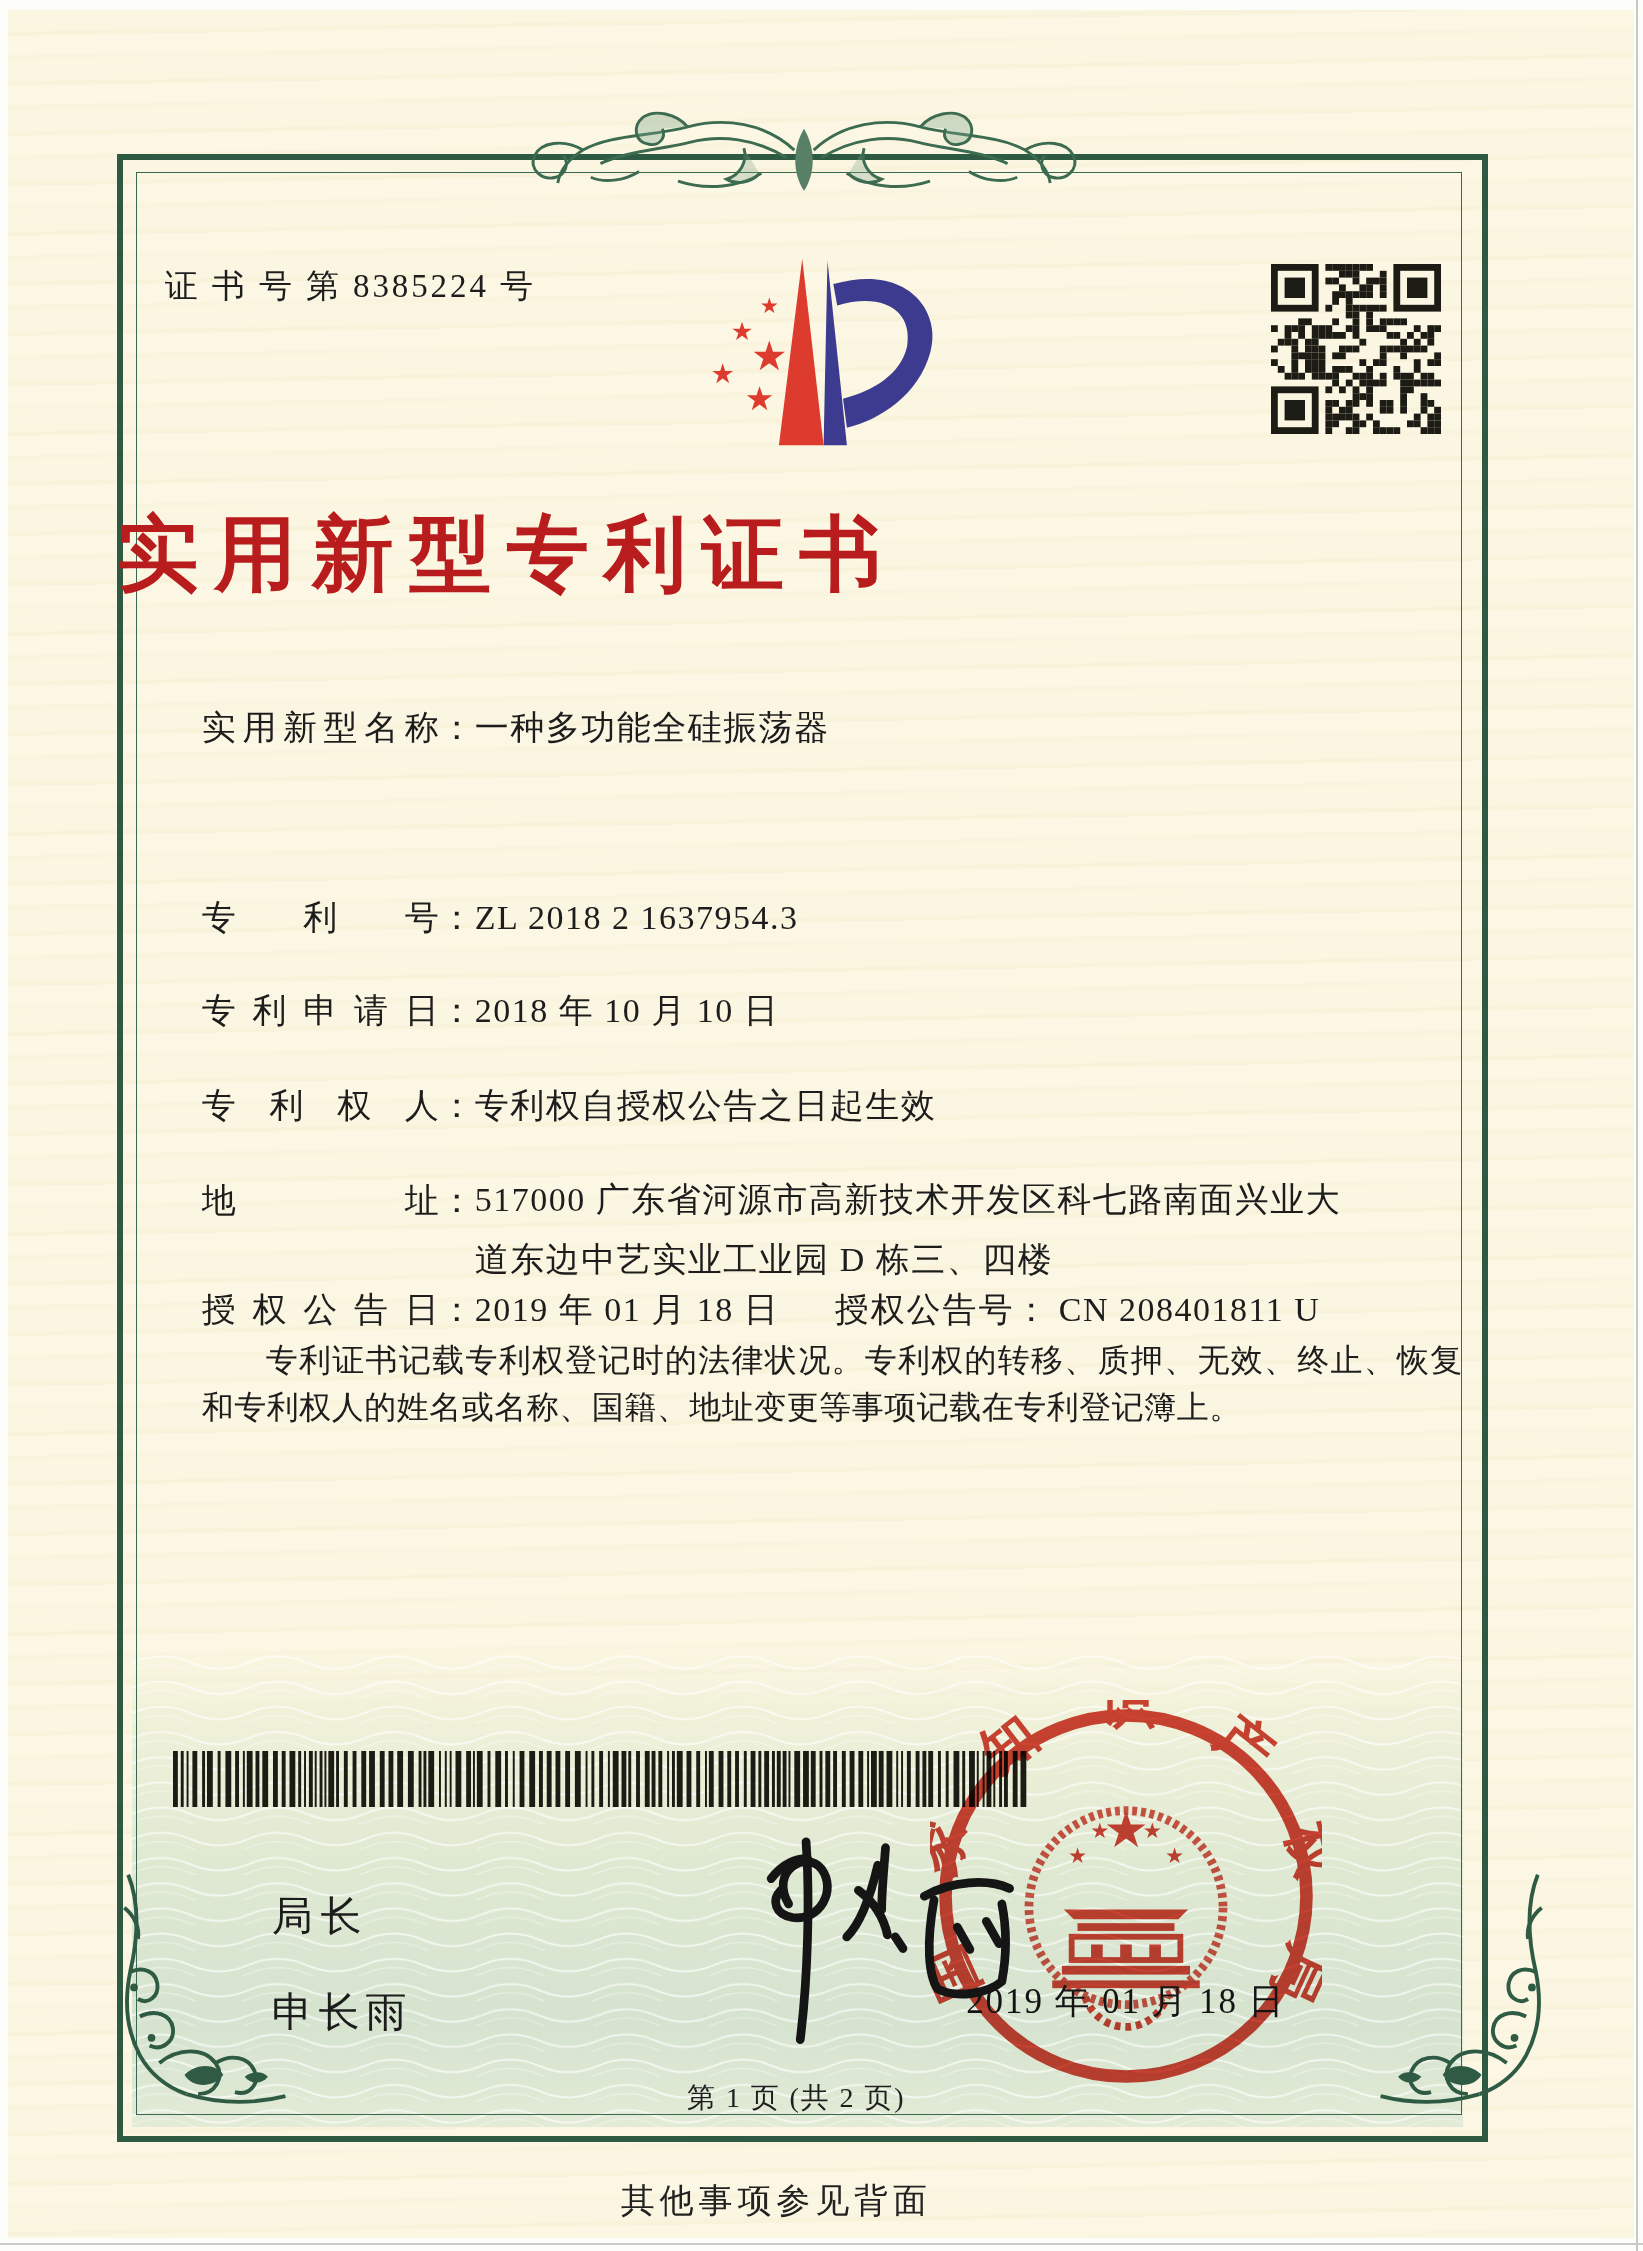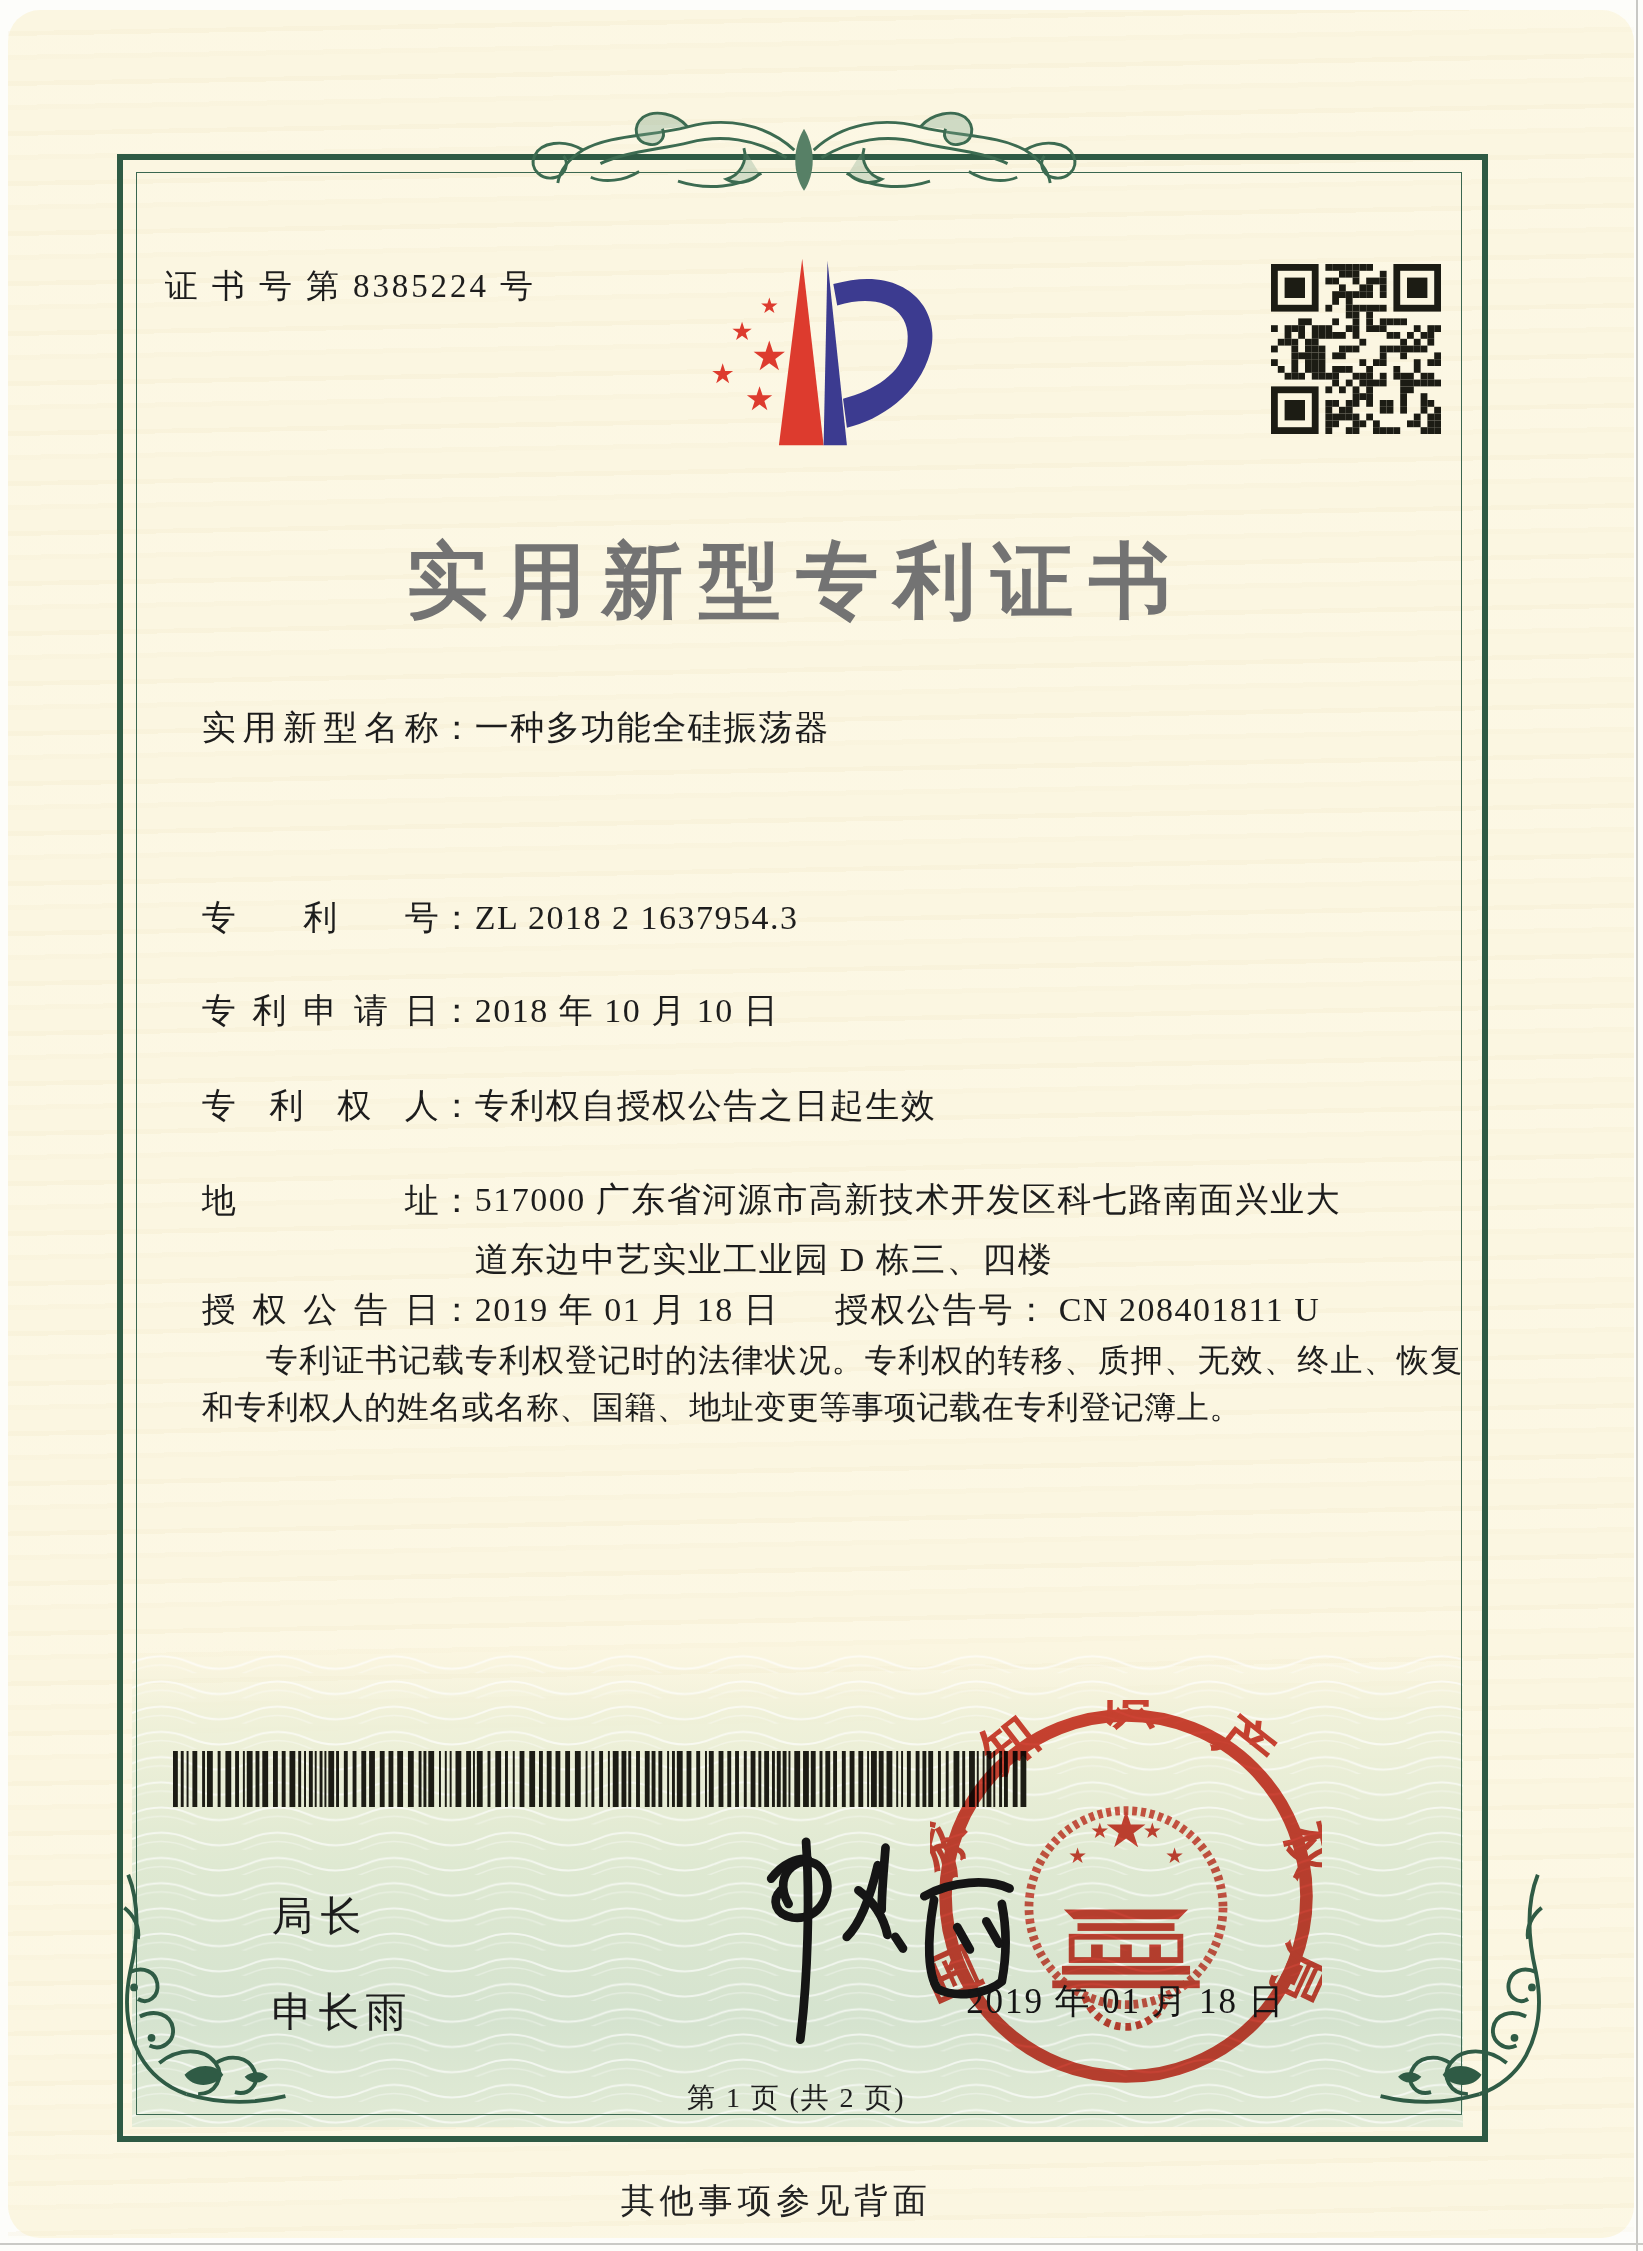--- a/index.html
+++ b/index.html
@@ -1,38 +1,38 @@
 <!DOCTYPE html>
 <html><head>
 <meta charset="utf-8">
 <style>
   html,body{margin:0;padding:0;background:#eef0ee;}
   .page{position:relative;width:1644px;height:2251px;background:#fdfdfa;overflow:hidden;
         font-family:"Liberation Serif","DejaVu Serif",serif;color:#1d1d1d;}
   .scan-edge-r{position:absolute;top:0;right:5.8px;width:1.9px;height:100%;background:#c8c8c4;}
   .scan-edge-b{position:absolute;left:0;bottom:5.8px;width:100%;height:1.9px;background:#cacac6;}
-  .paper{position:absolute;left:7.8px;top:9.7px;width:1626px;height:2228px;background:#fbf6e1;border-radius:32px;}
+  .paper{position:absolute;left:7.8px;top:9.7px;width:1626px;height:2228px;background:#fbf6e1;}
   .paper::before{content:"";position:absolute;inset:0;pointer-events:none;opacity:.55;
     background:repeating-linear-gradient(179deg,
       rgba(255,252,240,0) 0 21.3px, rgba(240,229,196,.35) 21.3px 26px,
       rgba(255,252,238,.4) 26px 45px, rgba(243,234,205,.25) 45px 50px);}
   .frame-outer{position:absolute;left:109px;top:144px;width:1359px;height:1976px;
     border:6.8px solid #2e5a44;z-index:1;}
   .frame-inner{position:absolute;left:128px;top:162px;width:1324px;height:1941px;
     border:1.9px solid #3a6750;z-index:1;}
   .wave-band{position:absolute;left:124px;top:1638px;width:1331px;height:479px;z-index:0;}
   .ornament{position:absolute;z-index:2;}
   .top-ornament{left:505px;top:80px;width:582px;height:126px;}
   .corner-bl{left:91px;top:1859px;width:204px;height:262px;}
   .corner-br{left:1355px;top:1859px;width:204px;height:262px;transform:scaleX(-1);}
   .cert-no{position:absolute;left:157px;top:254px;font-size:33px;letter-spacing:2.9px;z-index:3;}
   .logo{position:absolute;left:668px;top:241px;width:268px;height:208px;z-index:3;}
   .qr{position:absolute;left:1263px;top:254px;width:170px;height:170px;z-index:3;}
-  .title{position:absolute;left:109px;top:517px;width:1359px;margin:0;text-align:center;
-    font-size:82px;font-weight:700;letter-spacing:15.5px;color:#737373;z-index:3;}
+  .title{position:absolute;left:109px;top:490px;width:1359px;margin:0;text-align:left;
+    font-size:82px;font-weight:700;letter-spacing:15.5px;color:#b91c1c;z-index:3;}
   .frow{position:absolute;left:194px;width:1261px;font-size:34px;line-height:45px;
     letter-spacing:1px;z-index:3;white-space:nowrap;}
   .flabel{display:inline-block;width:238px;text-align:justify;text-align-last:justify;
     vertical-align:top;}
   .fcolon{display:inline-block;vertical-align:top;}
   .fvalue{display:inline-block;vertical-align:top;letter-spacing:1.5px;}
   .addr{display:inline-block;vertical-align:top;white-space:normal;}
   .addr-line{display:block;letter-spacing:1.5px;line-height:56px;margin-top:-5.8px;}
   .addr-line2{margin-top:3.9px;}
   .g2{position:absolute;left:633px;top:0;}

